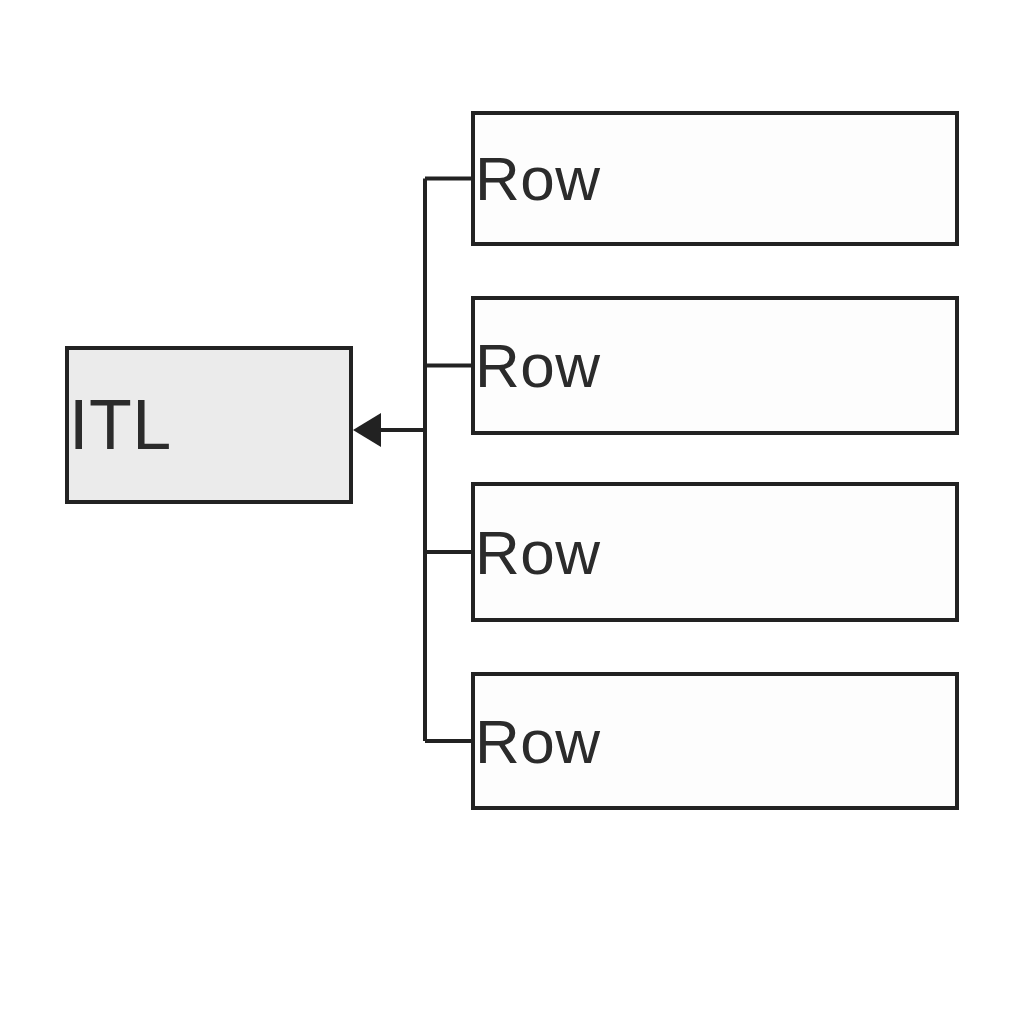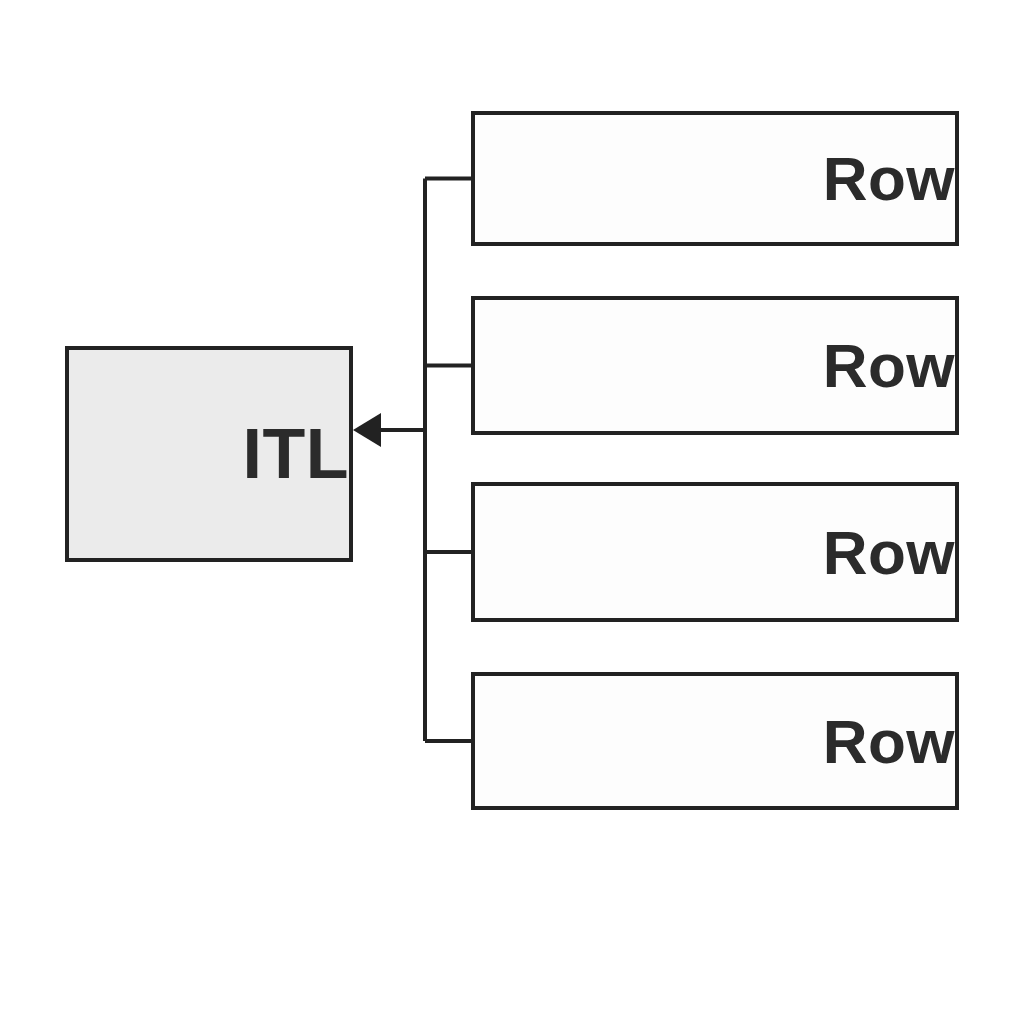--- a/index.html
+++ b/index.html
@@ -20,29 +20,29 @@
     height:1024px;
     background:var(--bg);
     overflow:hidden;
   }
   .node{
     position:absolute;
     box-sizing:border-box;
     border:4px solid var(--line);
     display:flex;
     align-items:center;
-    justify-content:flex-end;
+    justify-content:flex-start;
     color:var(--text);
-    font-weight:700;
+    font-weight:400;
     letter-spacing:0.5px;
     user-select:none;
   }
   .source{
     left:65px; top:346px;
-    width:288px; height:216px;
+    width:288px; height:158px;
     background:var(--source-fill);
     font-size:70px;
   }
   .row{
     left:471px;
     width:488px;
     background:var(--row-fill);
     font-size:62px;
   }
   .row-0{top:111px;height:135px;}

